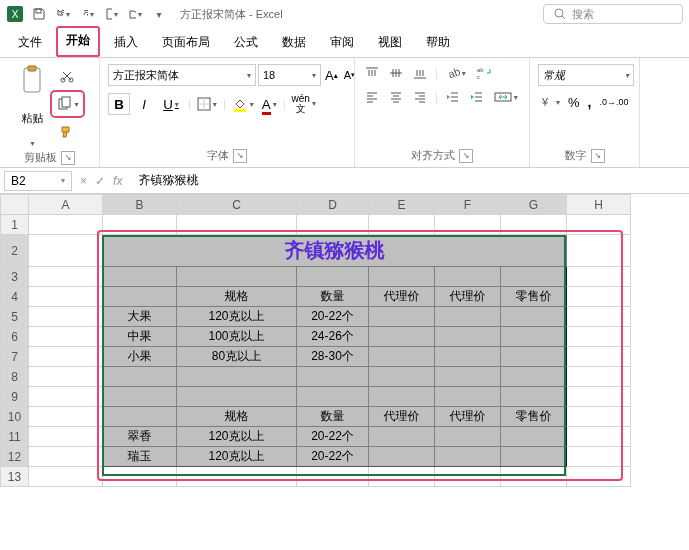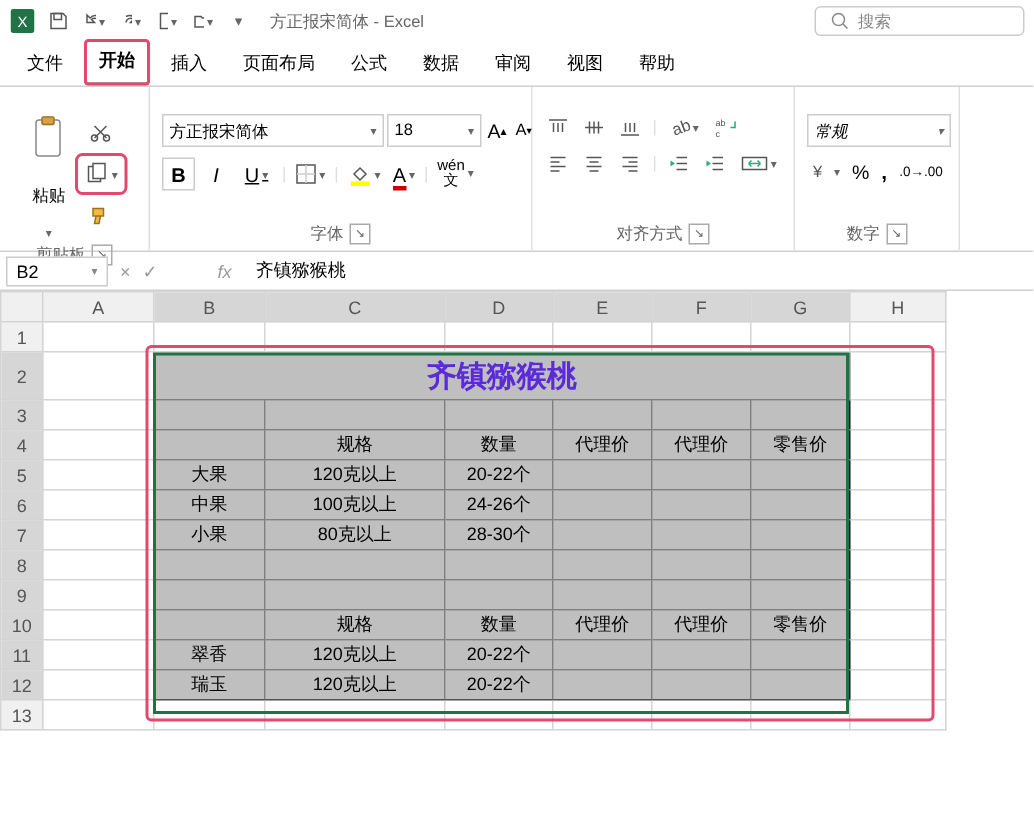--- a/index.html
+++ b/index.html
@@ -14,21 +14,21 @@
 
   
   .tabs { height: 30px; display: flex; align-items: end; padding: 0 8px; gap: 4px; font-size: 12px; border-bottom: 1px solid #d0d0d0; }
   .tab { padding: 6px 10px; cursor: pointer; position: relative; }
   .tab.active { border-bottom: 2px solid #217346; font-weight: bold; }
   .tab.active.highlight { outline: 2px solid #e4486e; outline-offset: -2px; border-radius:3px;}
 
   
   .ribbon { height: 110px; background: #fff; border-bottom: 1px solid #d0d0d0; display: flex; font-size: 11px; }
   .group { border-right: 1px solid #e0e0e0; padding: 4px 8px 2px; display: flex; flex-direction: column; justify-content: space-between; align-items: center; }
-  .group .gbody { display: flex; align-items: flex-start; gap: 4px; flex: 1; margin-top: 12px; }
+  .group .gbody { display: flex; align-items: flex-start; gap: 4px; flex: 1; }
   .group .glabel { font-size: 11px; color: #666; text-align: center; padding: 2px 0; width:100%; display:flex; justify-content:center; align-items:center; gap:4px;}
   .rb-btn { border: none; background: none; padding: 2px; cursor: pointer; display:flex; align-items:center; justify-content:center;}
   .dd::after{content:"▾"; font-size:8px; margin-left:2px; color:#666;}
   .vstack{display:flex; flex-direction:column; gap:13px;}
   .hstack{display:flex; gap:2px; align-items:center;}
   .font-select{border:1px solid #ccc; height:22px; font-size:11px; padding:0 4px; display:flex; align-items:center; justify-content:space-between; background:#fff;}
   .highlight-copy{outline:2px solid #e4486e; border-radius:3px; padding:2px;}
 
   
   .fbar { height: 26px; display: flex; align-items: center; border-bottom: 1px solid #d0d0d0; font-size: 12px; }
@@ -343,21 +343,21 @@
 </div>
 
 <div class="fbar">
   <div class="namebox">
     <span>B2</span>
     <span style="font-size:8px;color:#888;">▾</span>
   </div>
   <div class="fbtns">
     <span>×</span>
     <span>✓</span>
-    <span style="font-style:italic;margin-left:32px;">fx</span>
+    <span style="font-style:italic;">fx</span>
   </div>
   <div class="finput">齐镇猕猴桃</div>
 </div>
 
 <div class="grid-wrap">
 <table class="grid">
   <tbody>
         <tr>
     <th class="corner"></th>
     <th class="colh" id="ch0" style="width: 74px;">A</th>

